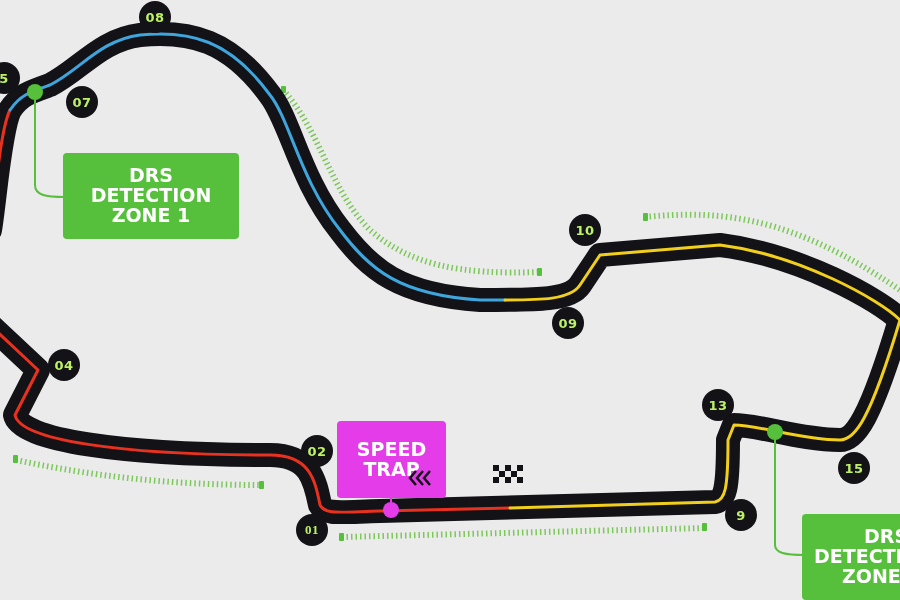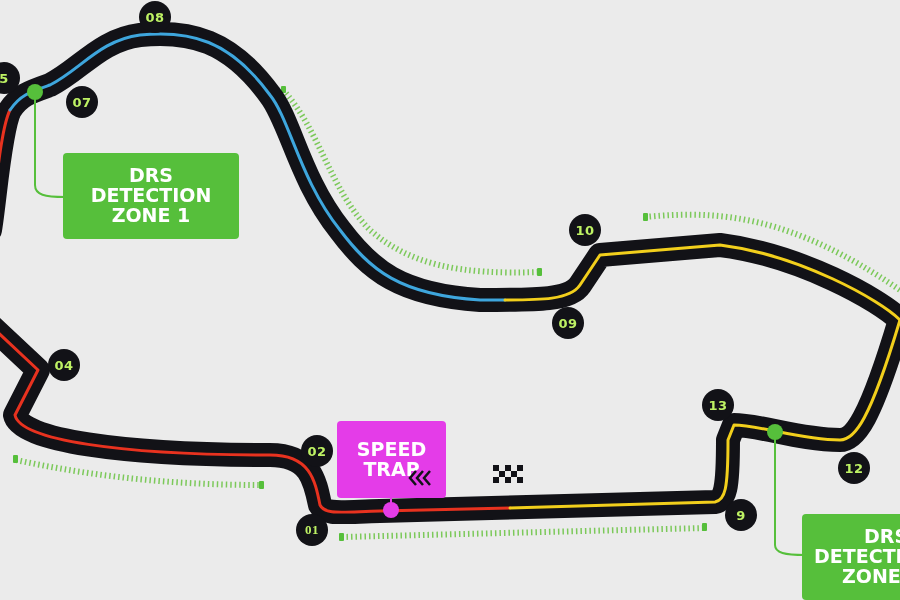--- a/index.html
+++ b/index.html
@@ -56,21 +56,21 @@
 </svg>
 
 <div class="turn" style="left:312px;top:530px;font-family:Liberation Serif, serif;">01</div>
 <div class="turn" style="left:317px;top:451px;">02</div>
 <div class="turn" style="left:64px;top:365px;">04</div>
 <div class="turn" style="left:4px;top:78px;">5</div>
 <div class="turn" style="left:82px;top:102px;text-align:right;">07</div>
 <div class="turn" style="left:155px;top:17px;">08</div>
 <div class="turn" style="left:568px;top:323px;">09</div>
 <div class="turn" style="left:585px;top:230px;">10</div>
-<div class="turn" style="left:854px;top:468px;">12</div>
+<div class="turn" style="left:854px;top:468px;">15</div>
 <div class="turn" style="left:718px;top:405px;">13</div>
 <div class="turn" style="left:741px;top:515px;">9</div>
 
 <div class="label-box drs-box" style="left:63px;top:153px;width:176px;height:86px;">
   <span>DRS</span>
   <span>DETECTION</span>
   <span>ZONE 1</span>
 </div>
 
 <div class="label-box drs-box" style="left:802px;top:514px;width:176px;height:86px;align-items:flex-start;">

